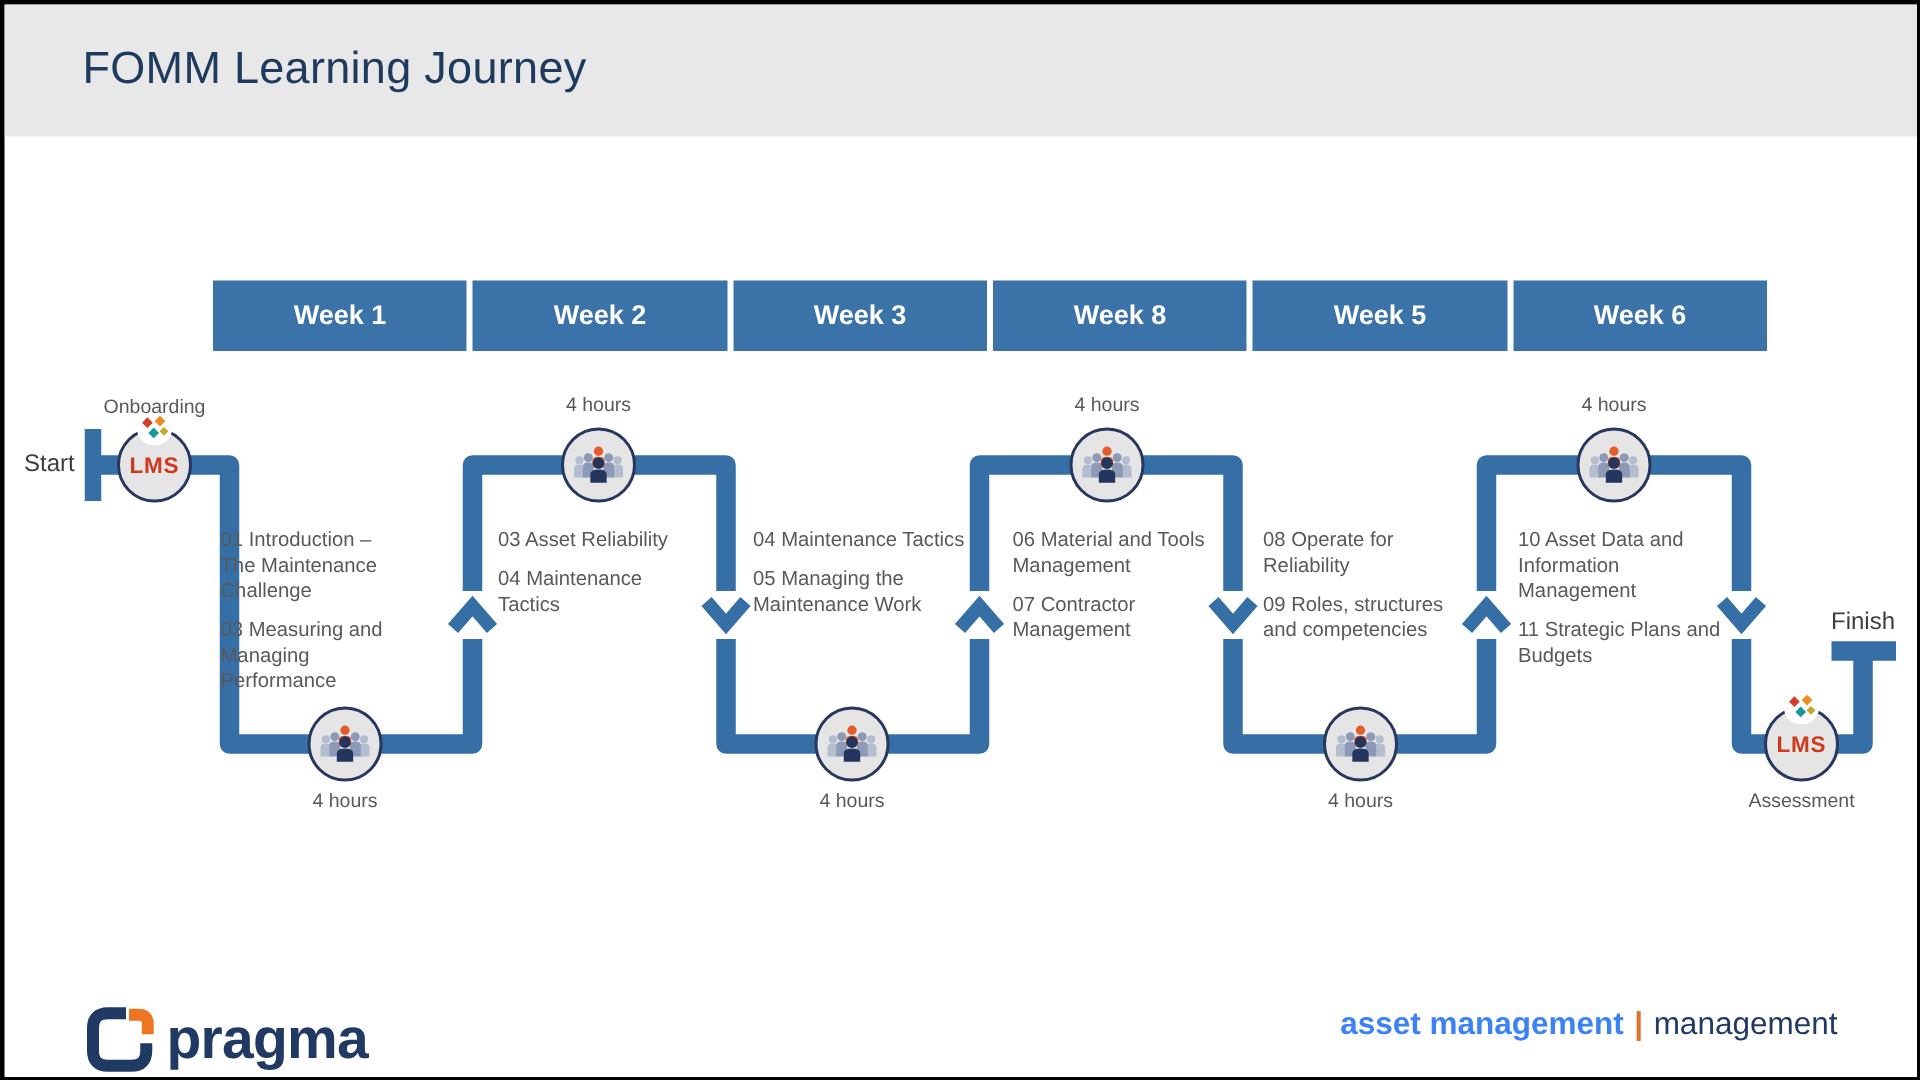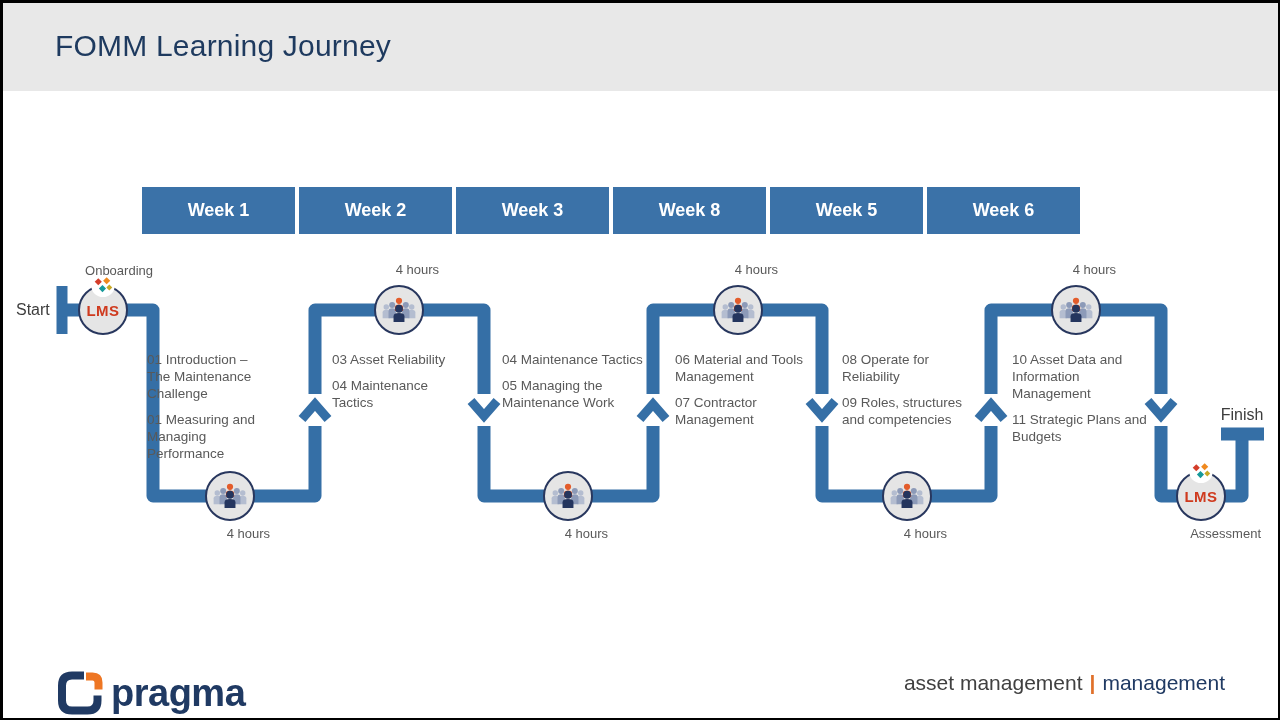--- a/index.html
+++ b/index.html
@@ -7,48 +7,48 @@
   .slide {
     position:relative; width:1280px; height:720px; background:#ffffff;
     border:solid #000; border-width:3px 2px 2px 3px;
     font-family:"Liberation Sans", sans-serif; overflow:hidden;
   }
   
   .header-band { position:absolute; left:0; top:0; width:1276px; height:88px; background:#e8e8e8; }
   .slide-title { position:absolute; left:52px; top:26px; font-size:30px; font-weight:500; color:#1e3a5f; letter-spacing:0.2px; }
 
   
-  .week-band { position:absolute; left:139px; top:184px; width:938px; height:47px; display:flex; gap:4px; }
+  .week-band { position:absolute; left:139px; top:184px; width:1036px; height:47px; display:flex; gap:4px; }
   .week-cell { flex:1 1 0; background:#3b72a8; color:#ffffff; font-size:18px; font-weight:700;
     display:flex; align-items:center; justify-content:center; }
 
   
   .path-layer { position:absolute; left:0; top:0; width:1276px; height:715px; z-index:1; pointer-events:none; }
 
   
   .node { position:absolute; width:50px; height:50px; border:2px solid #28375e; border-radius:50%;
     background:#e5e5e5; z-index:3; display:flex; align-items:center; justify-content:center; }
   .lms-text { color:#cf3a1e; font-weight:700; font-size:15px; letter-spacing:0.5px; }
   .pinwheel { position:absolute; left:50%; top:-11px; transform:translateX(-50%); width:24px; height:21px; }
   .people-svg { width:40px; height:30px; margin-top:2px; }
 
   
-  .lbl { position:absolute; z-index:3; color:#595959; font-size:13px; text-align:right; }
+  .lbl { position:absolute; z-index:3; color:#595959; font-size:13px; text-align:center; }
   .endpoint-lbl { position:absolute; z-index:3; color:#3d3d3d; font-size:16px; }
 
   
   .module-col { position:absolute; top:348px; z-index:2; }
   .module-item { color:#595959; font-size:13.5px; line-height:17px; margin-bottom:9px; }
 
   
   .brand { position:absolute; left:54px; top:667px; display:flex; align-items:center; z-index:2; }
   .brand-icon { width:46px; height:46px; }
   .brand-name { font-size:38px; font-weight:700; color:#203a63; margin-left:8px; letter-spacing:-0.5px; }
   .tagline { position:absolute; right:53px; top:668px; font-size:21px; z-index:2; }
-  .tagline .left { color:#404040; font-weight:400; }
+  .tagline .left { color:#3b82f6; font-weight:700; }
   .tagline .sep { color:#e0702a; font-weight:700; margin:0 7px; }
   .tagline .right { color:#203a63; font-weight:500; }
 </style>
 </head>
 <body>
 
 <div class="slide">
 
   <svg width="0" height="0" style="position:absolute" aria-hidden="true">
     <defs>
@@ -190,21 +190,21 @@
   <div class="node" style="left:1173px; top:468px;">
     <svg class="pinwheel">
         <use href="#pinwheel"></use>
       </svg>
     <span class="lms-text">LMS</span>
   </div>
   <div class="lbl" style="left:1138px; top:523px; width:120px;">Assessment</div>
 
   <div class="module-col" style="left:144px; width:118px;">
     <div class="module-item">01 Introduction – The Maintenance Challenge</div>
-    <div class="module-item">01 Measuring and Managing Performance</div>
+    <div class="module-item">03 Measuring and Managing Performance</div>
   </div>
   <div class="module-col" style="left:329px; width:132px;">
     <div class="module-item">03 Asset Reliability</div>
     <div class="module-item">04 Maintenance Tactics</div>
   </div>
   <div class="module-col" style="left:499px; width:152px;">
     <div class="module-item">04 Maintenance Tactics</div>
     <div class="module-item">05 Managing the Maintenance Work</div>
   </div>
   <div class="module-col" style="left:672px; width:142px;">

